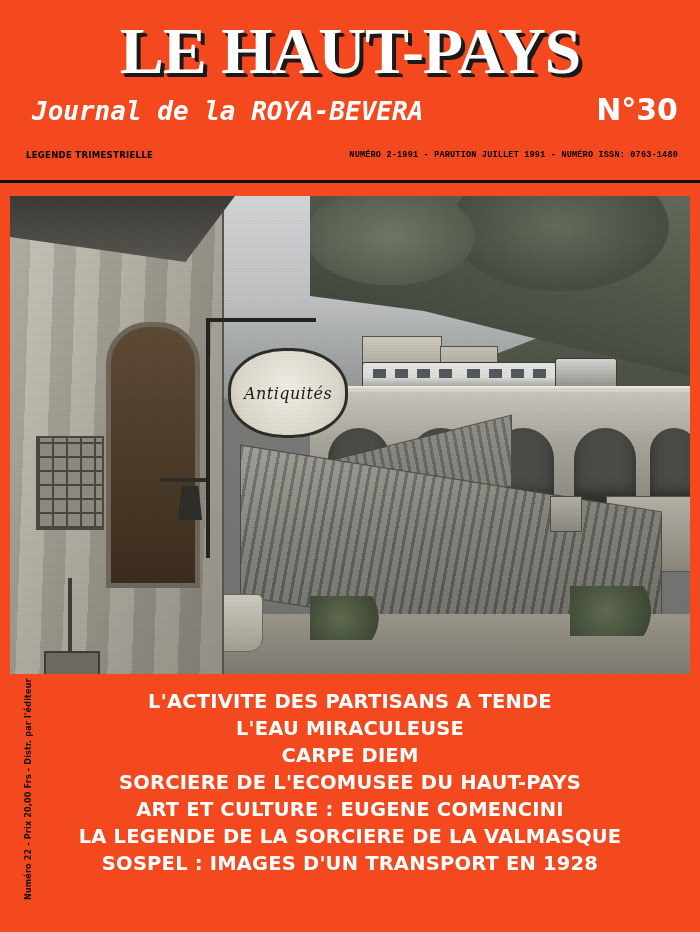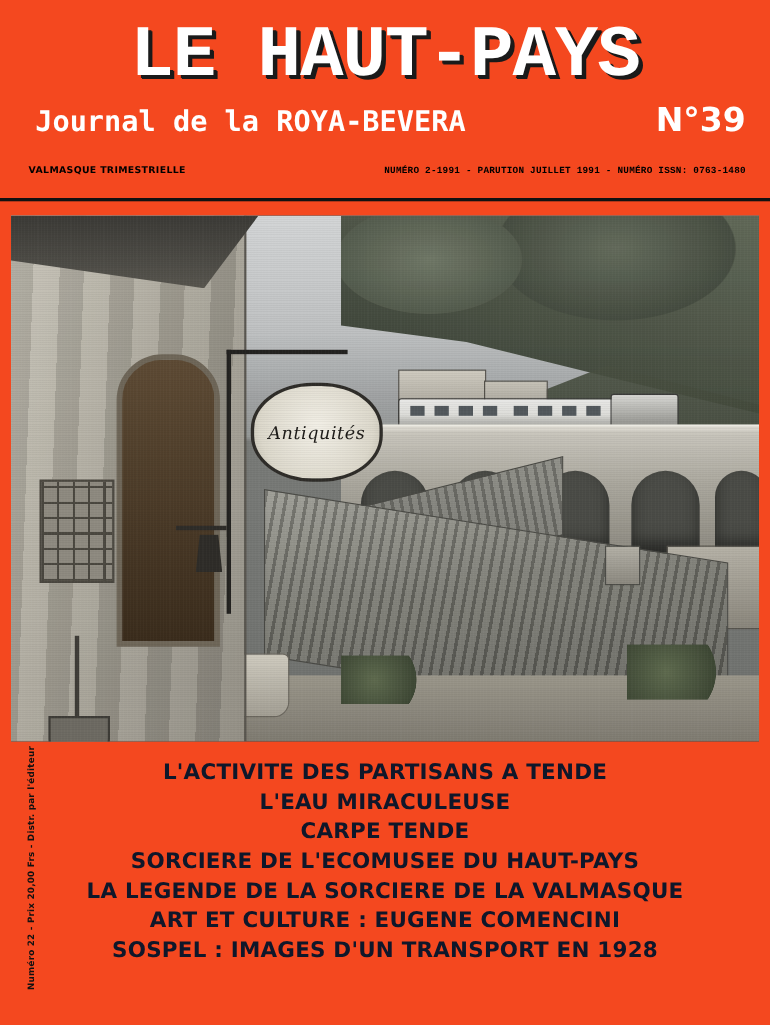--- a/index.html
+++ b/index.html
@@ -26,40 +26,41 @@
     width: 700px;
     height: 192px;
   }
   .title {
     position: absolute;
     left: 0;
     top: 14px;
     width: 700px;
     text-align: center;
     color: #ffffff;
-    font-family: Liberation Mono, monospace;
+    font-family: Liberation Serif, serif;
     font-weight: bold;
     font-size: 66px;
     letter-spacing: -1px;
     line-height: 74px;
     text-shadow:
       3px 3px 0 #1a1a1a,
       4px 4px 0 #1a1a1a;
     white-space: nowrap;
   }
   .subtitle {
     position: absolute;
     left: 32px;
     top: 96px;
     color: #ffffff;
     font-family: "DejaVu Sans Mono", monospace;
     font-weight: bold;
     font-size: 26px;
     letter-spacing: 0px;
     white-space: nowrap;
+    font-style: italic;
   }
   .issue {
     position: absolute;
     right: 22px;
     top: 92px;
     color: #ffffff;
     font-family: "DejaVu Sans", sans-serif;
     font-weight: bold;
     font-size: 30px;
     letter-spacing: 0px;
@@ -422,21 +423,21 @@
   }
   
   .contents {
     position: absolute;
     left: 0;
     top: 688px;
     width: 700px;
     text-align: center;
   }
   .contents-line {
-    color: #0f172a;
+    color: #ffffff;
     font-family: "DejaVu Sans", sans-serif;
     font-weight: bold;
     font-size: 19.5px;
     line-height: 27px;
     letter-spacing: 0.2px;
     white-space: nowrap;
   }
   
   .spine {
     position: absolute;
@@ -455,22 +456,22 @@
   }
 </style>
 </head>
 <body>
 
 <div class="cover">
 
   <div class="masthead">
     <div class="title">LE HAUT-PAYS</div>
     <div class="subtitle">Journal de la ROYA-BEVERA</div>
-    <div class="issue">N°39</div>
-    <div class="periodicity">VALMASQUE TRIMESTRIELLE</div>
+    <div class="issue">N°30</div>
+    <div class="periodicity">LEGENDE TRIMESTRIELLE</div>
     <div class="legal">NUMÉRO 2-1991 - PARUTION JUILLET 1991 - NUMÉRO ISSN: 0763-1480</div>
     <div class="rule"></div>
   </div>
 
   <div class="photo-frame">
     <div class="photo"></div>
     <div class="hill"></div>
     <div class="hill2"></div>
 
     <div class="far-house"></div>
@@ -526,22 +527,22 @@
     <div class="sign">
       <span class="sign-text">Antiquités</span>
     </div>
 
     <div class="grain"></div>
   </div>
 
   <div class="contents">
     <div class="contents-line">L'ACTIVITE DES PARTISANS A TENDE</div>
     <div class="contents-line">L'EAU MIRACULEUSE</div>
-    <div class="contents-line">CARPE TENDE</div>
+    <div class="contents-line">CARPE DIEM</div>
     <div class="contents-line">SORCIERE DE L'ECOMUSEE DU HAUT-PAYS</div>
+    <div class="contents-line">ART ET CULTURE : EUGENE COMENCINI</div>
     <div class="contents-line">LA LEGENDE DE LA SORCIERE DE LA VALMASQUE</div>
-    <div class="contents-line">ART ET CULTURE : EUGENE COMENCINI</div>
     <div class="contents-line">SOSPEL : IMAGES D'UN TRANSPORT EN 1928</div>
   </div>
 
   <div class="spine">Numéro 22 - Prix 20,00 Frs - Distr. par l'éditeur</div>
 
 </div>
 
 </body></html>

